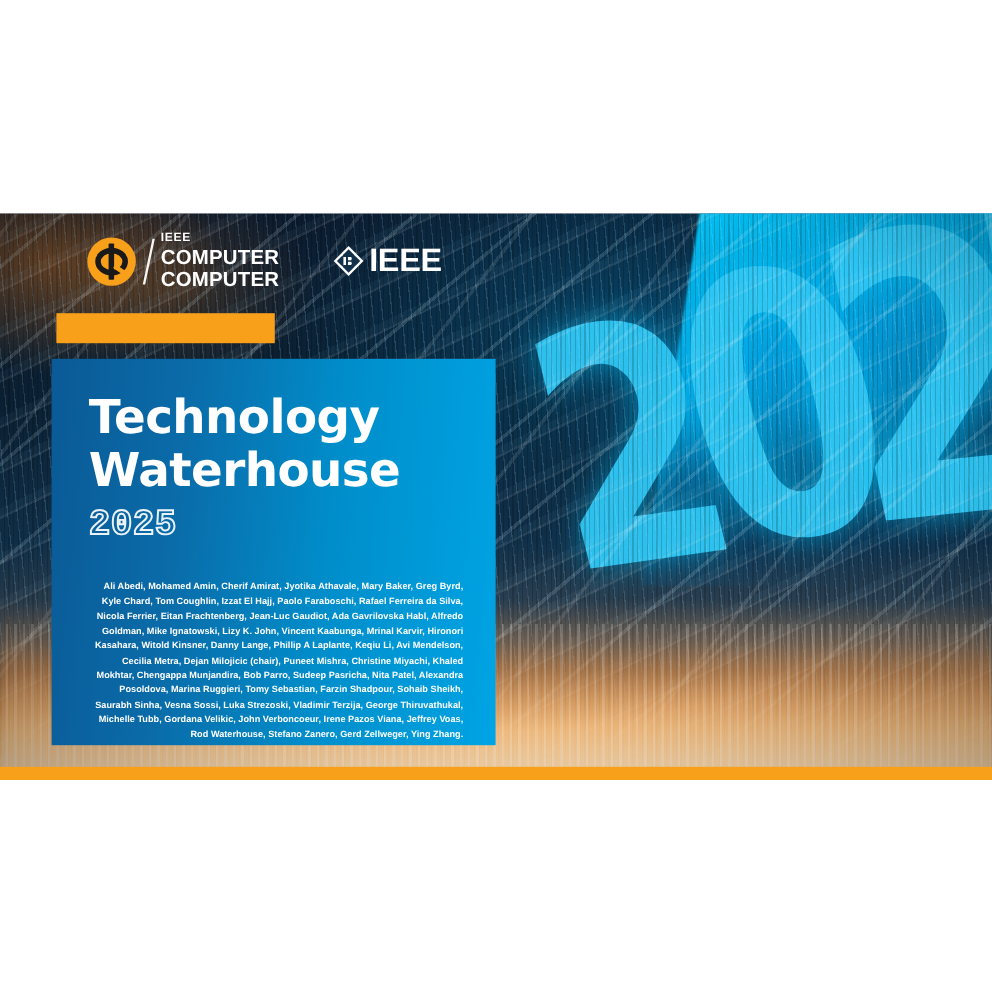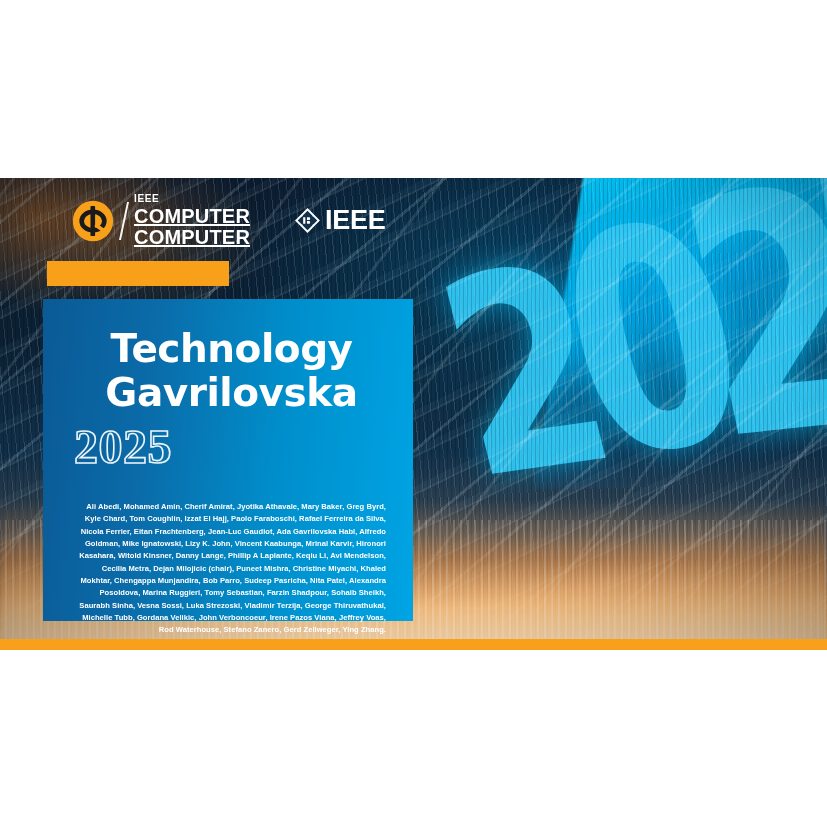--- a/index.html
+++ b/index.html
@@ -164,21 +164,21 @@
   }
   .cs-words {
     display: flex; flex-direction: column;
     line-height: 1.0;
     color: #ffffff;
   }
   .cs-ieee {
     font-size: 10px; font-weight: 700; letter-spacing: 0.06em;
   }
   .cs-computer, .cs-society {
-    font-size: 20px; font-weight: 700; letter-spacing: 0.01em; text-decoration: underline;
+    font-size: 17px; font-weight: 700; letter-spacing: 0.01em;
   }
   .cs-computer { margin-top: 2px; }
   .cs-society { margin-top: 1px; }
 
   .ieee-logo { display: flex; align-items: center; gap: 4px; }
   .ieee-mark { width: 27px; height: 27px; display: block; }
   .ieee-word {
     color: #ffffff;
     font-size: 27px;
     font-weight: 700;
@@ -210,27 +210,26 @@
     padding: 28px 24px 16px 31px;
   }
   .title-main {
     color: #ffffff;
     font-family: "DejaVu Sans", sans-serif;
     font-weight: 700;
     font-size: 39px;
     line-height: 1.13;
     letter-spacing: -0.012em;
     margin: 0;
-    text-align: center;
   }
   .title-year {
     margin: 8px 0 0 0;
-    font-family: Liberation Serif, serif;
-    font-weight: 700;
-    font-size: 48px;
+    font-family: Liberation Mono, monospace;
+    font-weight: 700;
+    font-size: 30px;
     line-height: 1;
     letter-spacing: 0.01em;
     color: transparent;
     -webkit-text-stroke: 1.6px rgba(255,255,255,0.92);
     text-stroke: 1.6px rgba(255,255,255,0.92);
   }
   .authors {
     margin: 30px 0 0 0;
     color: #ffffff;
     font-size: 7.6px;
@@ -307,21 +306,21 @@
       </svg>
       <span class="ieee-word">IEEE</span>
     </div>
   </div>
 
   <div class="accent-bar"></div>
 
   <div class="title-panel">
     <div class="title-main">
       <div>Technology</div>
-      <div>Gavrilovska</div>
+      <div>Waterhouse</div>
     </div>
     <div class="title-year">2025</div>
     <p class="authors">Ali Abedi, Mohamed Amin, Cherif Amirat, Jyotika Athavale, Mary Baker, Greg Byrd, Kyle Chard, Tom Coughlin, Izzat El Hajj, Paolo Faraboschi, Rafael Ferreira da Silva, Nicola Ferrier, Eitan Frachtenberg, Jean-Luc Gaudiot, Ada Gavrilovska Habl, Alfredo Goldman, Mike Ignatowski, Lizy K. John, Vincent Kaabunga, Mrinal Karvir, Hironori Kasahara, Witold Kinsner, Danny Lange, Phillip A Laplante, Keqiu Li, Avi Mendelson, Cecilia Metra, Dejan Milojicic (chair), Puneet Mishra, Christine Miyachi, Khaled Mokhtar, Chengappa Munjandira, Bob Parro, Sudeep Pasricha, Nita Patel, Alexandra Posoldova, Marina Ruggieri, Tomy Sebastian, Farzin Shadpour, Sohaib Sheikh, Saurabh Sinha, Vesna Sossi, Luka Strezoski, Vladimir Terzija, George Thiruvathukal, Michelle Tubb, Gordana Velikic, John Verboncoeur, Irene Pazos Viana, Jeffrey Voas, Rod Waterhouse, Stefano Zanero, Gerd Zellweger, Ying Zhang.</p>
   </div>
 
   <div class="bottom-rule"></div>
 
 </div>
 
 </body></html>

